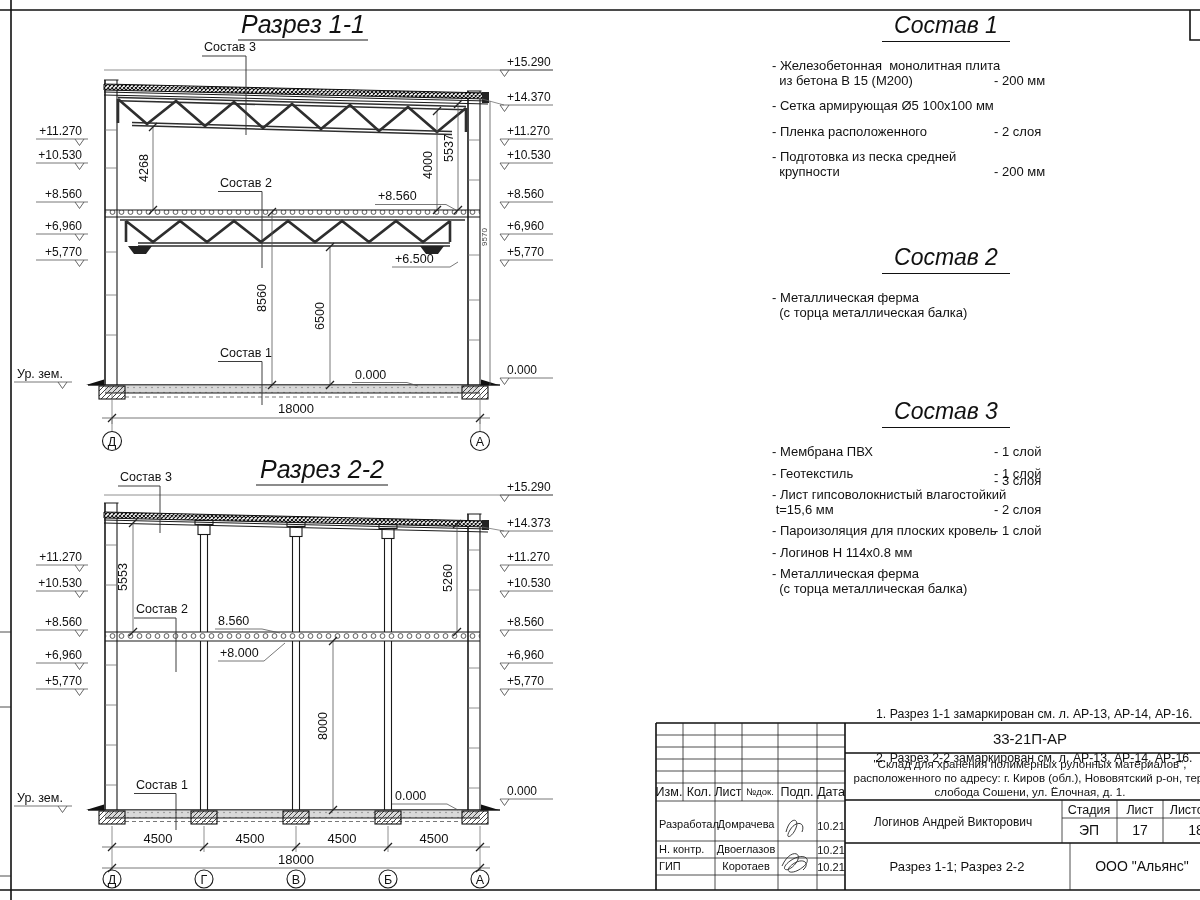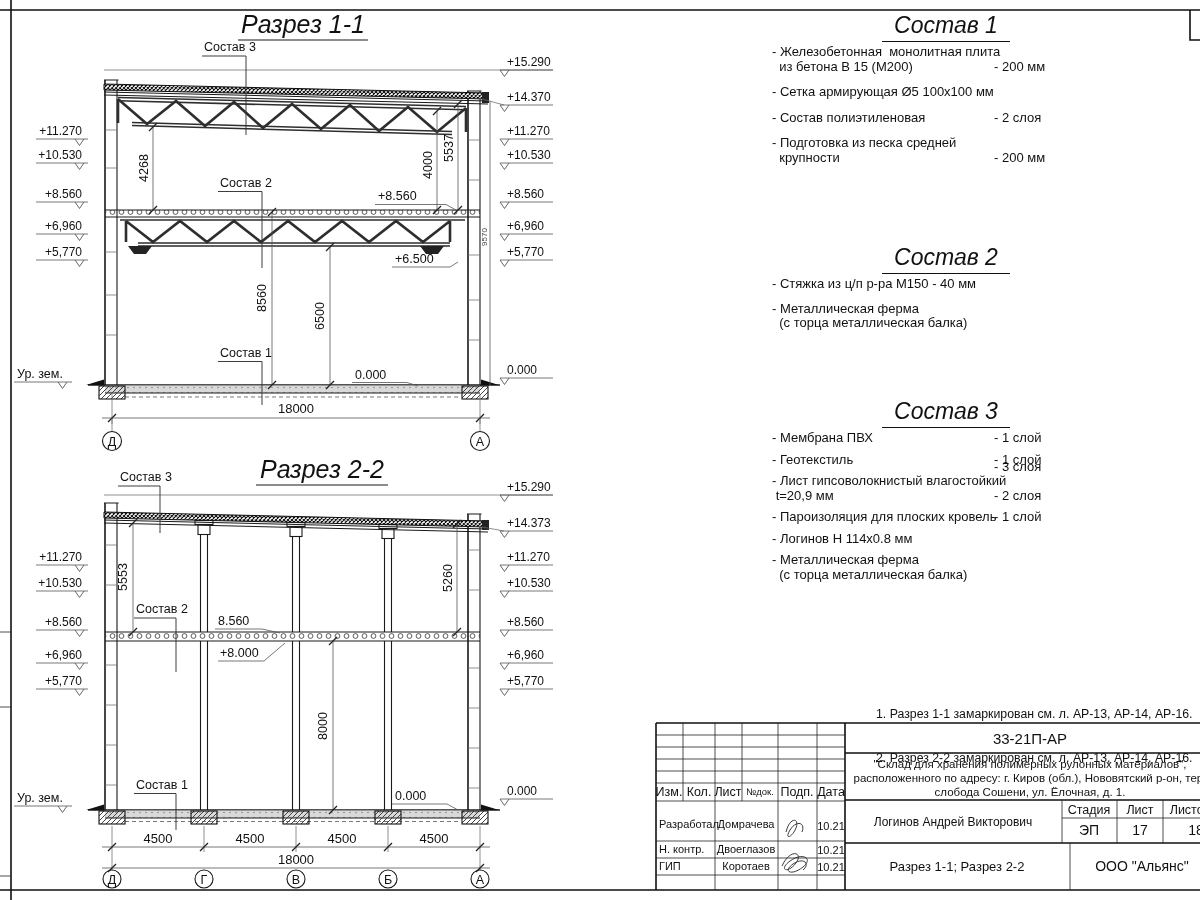--- a/index.html
+++ b/index.html
@@ -26,21 +26,21 @@
   .truss{stroke:#2e2e2e;stroke-width:2.6;fill:none}
   .chord{stroke:#2e2e2e;stroke-width:1.6;fill:none}
   .tick{stroke:#222;stroke-width:1.3;fill:none}
   .arr{stroke:#555;stroke-width:.9;fill:none}
   .grid-thin{stroke:#222;stroke-width:.8;fill:none}
   .grid-bold{stroke:#111;stroke-width:1.6;fill:none}
   .list-block{position:absolute;left:772px;width:424px;font:13px/14.5px "Liberation Sans",sans-serif}
   .list-title{width:348px;text-align:center}
   .list-title span{display:inline-block;font-style:italic;font-size:23px;line-height:26px;
                    border-bottom:1.6px solid #111;padding:0 12px 3px}
-  .items{margin-top:3px}
+  .items{margin-top:17px}
   .item{position:relative}
   .item .nm{white-space:pre-wrap;width:258px}
   .item .val{position:absolute;left:222px;bottom:0;white-space:nowrap}
   .m11 .item{margin-bottom:11px}
   .m10 .item{margin-bottom:10px}
   .m7  .item{margin-bottom:7px}
   .notes{position:absolute;left:876px;top:678px;font:12.3px/14.6px "Liberation Sans",sans-serif;white-space:pre}
 </style>
 </head>
 <body>
@@ -340,39 +340,35 @@
     <div class="item">
           <div class="nm">- Железобетонная  монолитная плита
   из бетона В 15 (М200)</div>
           <span class="val">- 200 мм</span>
         </div>
     <div class="item">
           <div class="nm">- Сетка армирующая Ø5 100х100 мм</div>
           <span class="val"></span>
         </div>
     <div class="item">
-          <div class="nm">- Состав полиэтиленовая</div>
+          <div class="nm">- Пленка расположенного</div>
           <span class="val">-  2 слоя</span>
         </div>
     <div class="item">
           <div class="nm">- Подготовка из песка средней
   крупности</div>
           <span class="val">- 200 мм</span>
         </div>
   </div>
 </div>
 
 <div class="list-block m10" style="top:244px">
   <div class="list-title"><span>Состав 2</span></div>
   <div class="items">
     <div class="item">
-          <div class="nm">- Стяжка из ц/п р-ра М150 - 40 мм</div>
-          <span class="val"></span>
-        </div>
-    <div class="item">
           <div class="nm">- Металлическая ферма
   (с торца металлическая балка)</div>
           <span class="val"></span>
         </div>
   </div>
 </div>
 
 <div class="list-block m7" style="top:398px">
   <div class="list-title"><span>Состав 3</span></div>
   <div class="items">
@@ -382,21 +378,21 @@
         </div>
     <div class="item">
           <div class="nm">- Геотекстиль</div>
           <span class="val">- 1 слой</span>
         </div>
     <div class="item">
           <span class="val">- 3 слоя</span>
         </div>
     <div class="item">
           <div class="nm">- Лист гипсоволокнистый влагостойкий
- t=20,9 мм</div>
+ t=15,6 мм</div>
           <span class="val">- 2 слоя</span>
         </div>
     <div class="item">
           <div class="nm">- Пароизоляция для плоских кровель</div>
           <span class="val">- 1 слой</span>
         </div>
     <div class="item">
           <div class="nm">- Логинов Н 114х0.8 мм</div>
           <span class="val"></span>
         </div>

